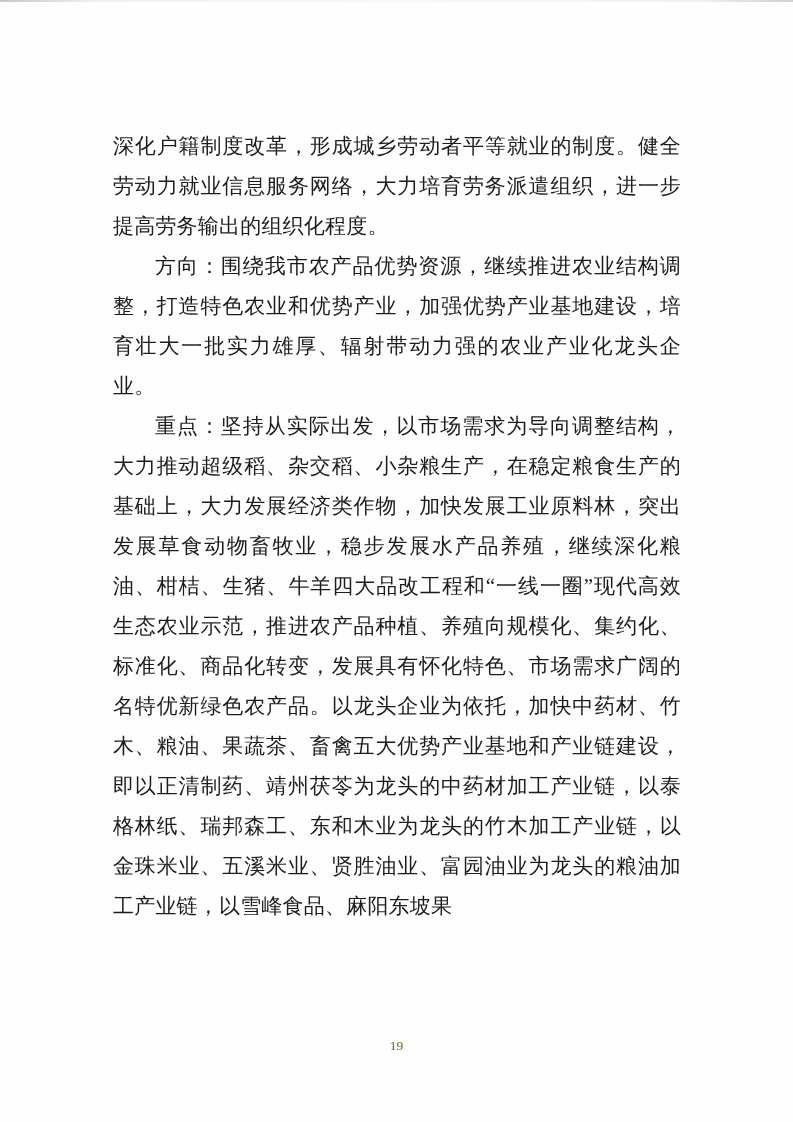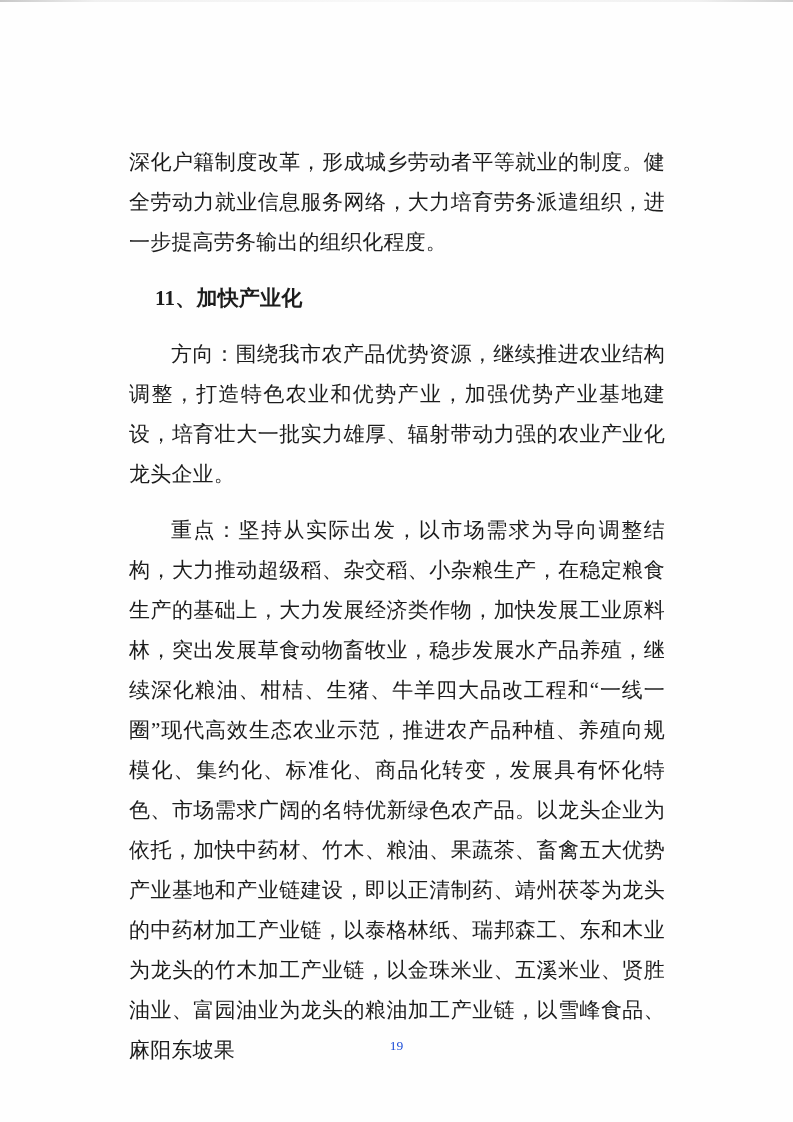--- a/index.html
+++ b/index.html
@@ -31,49 +31,48 @@
     position: absolute;
     left: 113px;
     top: 126px;
     width: 568px;
     font-size: 21px;
     line-height: 40px;
     text-align: justify;
     letter-spacing: 0.2px;
   }
   .para {
-    margin: 16px;
+    margin: 0;
     text-indent: 42px; 
   }
   .para.no-indent {
     text-indent: 0; 
   }
   .heading {
     margin: 0;
     font-size: 21px;
     line-height: 40px;
     font-weight: bold;
     text-indent: 42px;
   }
   .footer {
     position: absolute;
     top: 1036px;
     left: 0;
     width: 100%;
     text-align: center;
     font-size: 13.5px;
     line-height: 20px;
-    color: #1d4ed8;
+    color: #4d7c0f;
   }
 </style>
 </head>
 <body>
 
 <div class="page">
   <div class="content">
     <p class="para no-indent">深化户籍制度改革，形成城乡劳动者平等就业的制度。健全劳动力就业信息服务网络，大力培育劳务派遣组织，进一步提高劳务输出的组织化程度。</p>
-    <h3 class="heading">11、加快产业化</h3>
     <p class="para">方向：围绕我市农产品优势资源，继续推进农业结构调整，打造特色农业和优势产业，加强优势产业基地建设，培育壮大一批实力雄厚、辐射带动力强的农业产业化龙头企业。</p>
     <p class="para">重点：坚持从实际出发，以市场需求为导向调整结构，大力推动超级稻、杂交稻、小杂粮生产，在稳定粮食生产的基础上，大力发展经济类作物，加快发展工业原料林，突出发展草食动物畜牧业，稳步发展水产品养殖，继续深化粮油、柑桔、生猪、牛羊四大品改工程和“一线一圈”现代高效生态农业示范，推进农产品种植、养殖向规模化、集约化、标准化、商品化转变，发展具有怀化特色、市场需求广阔的名特优新绿色农产品。以龙头企业为依托，加快中药材、竹木、粮油、果蔬茶、畜禽五大优势产业基地和产业链建设，即以正清制药、靖州茯苓为龙头的中药材加工产业链，以泰格林纸、瑞邦森工、东和木业为龙头的竹木加工产业链，以金珠米业、五溪米业、贤胜油业、富园油业为龙头的粮油加工产业链，以雪峰食品、麻阳东坡果</p>
   </div>
 
   <div class="footer">19</div>
 </div>
 
 </body></html>

